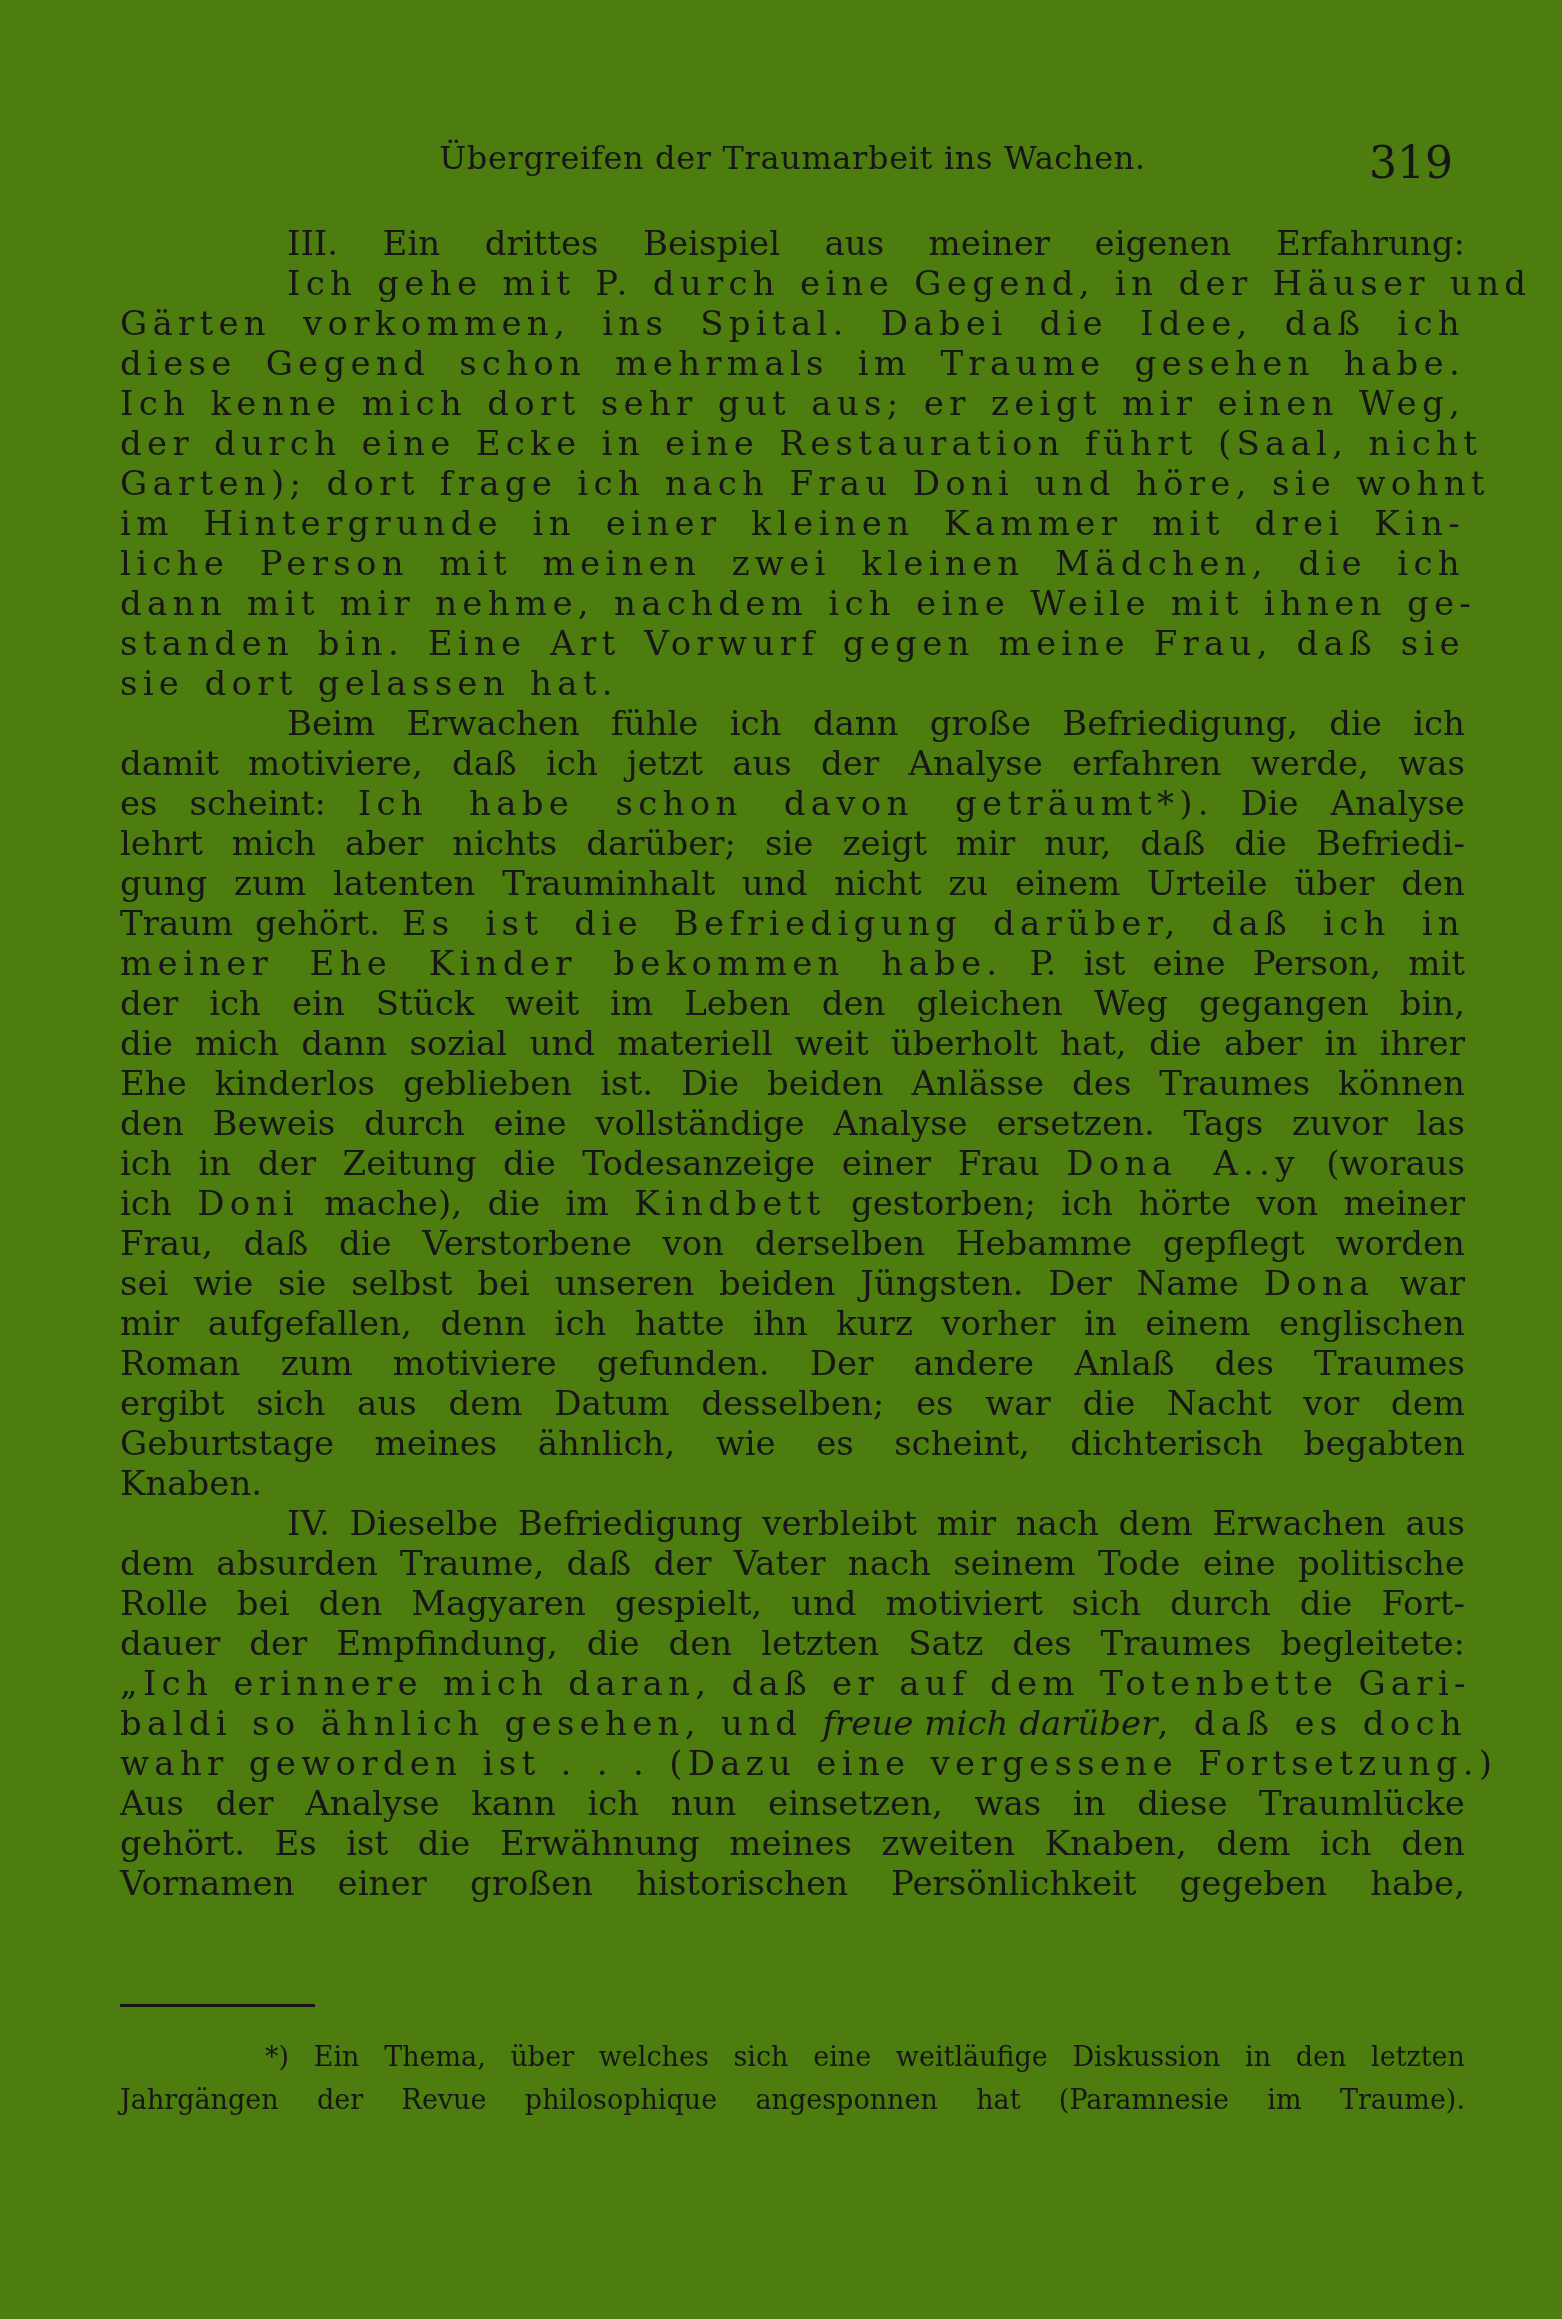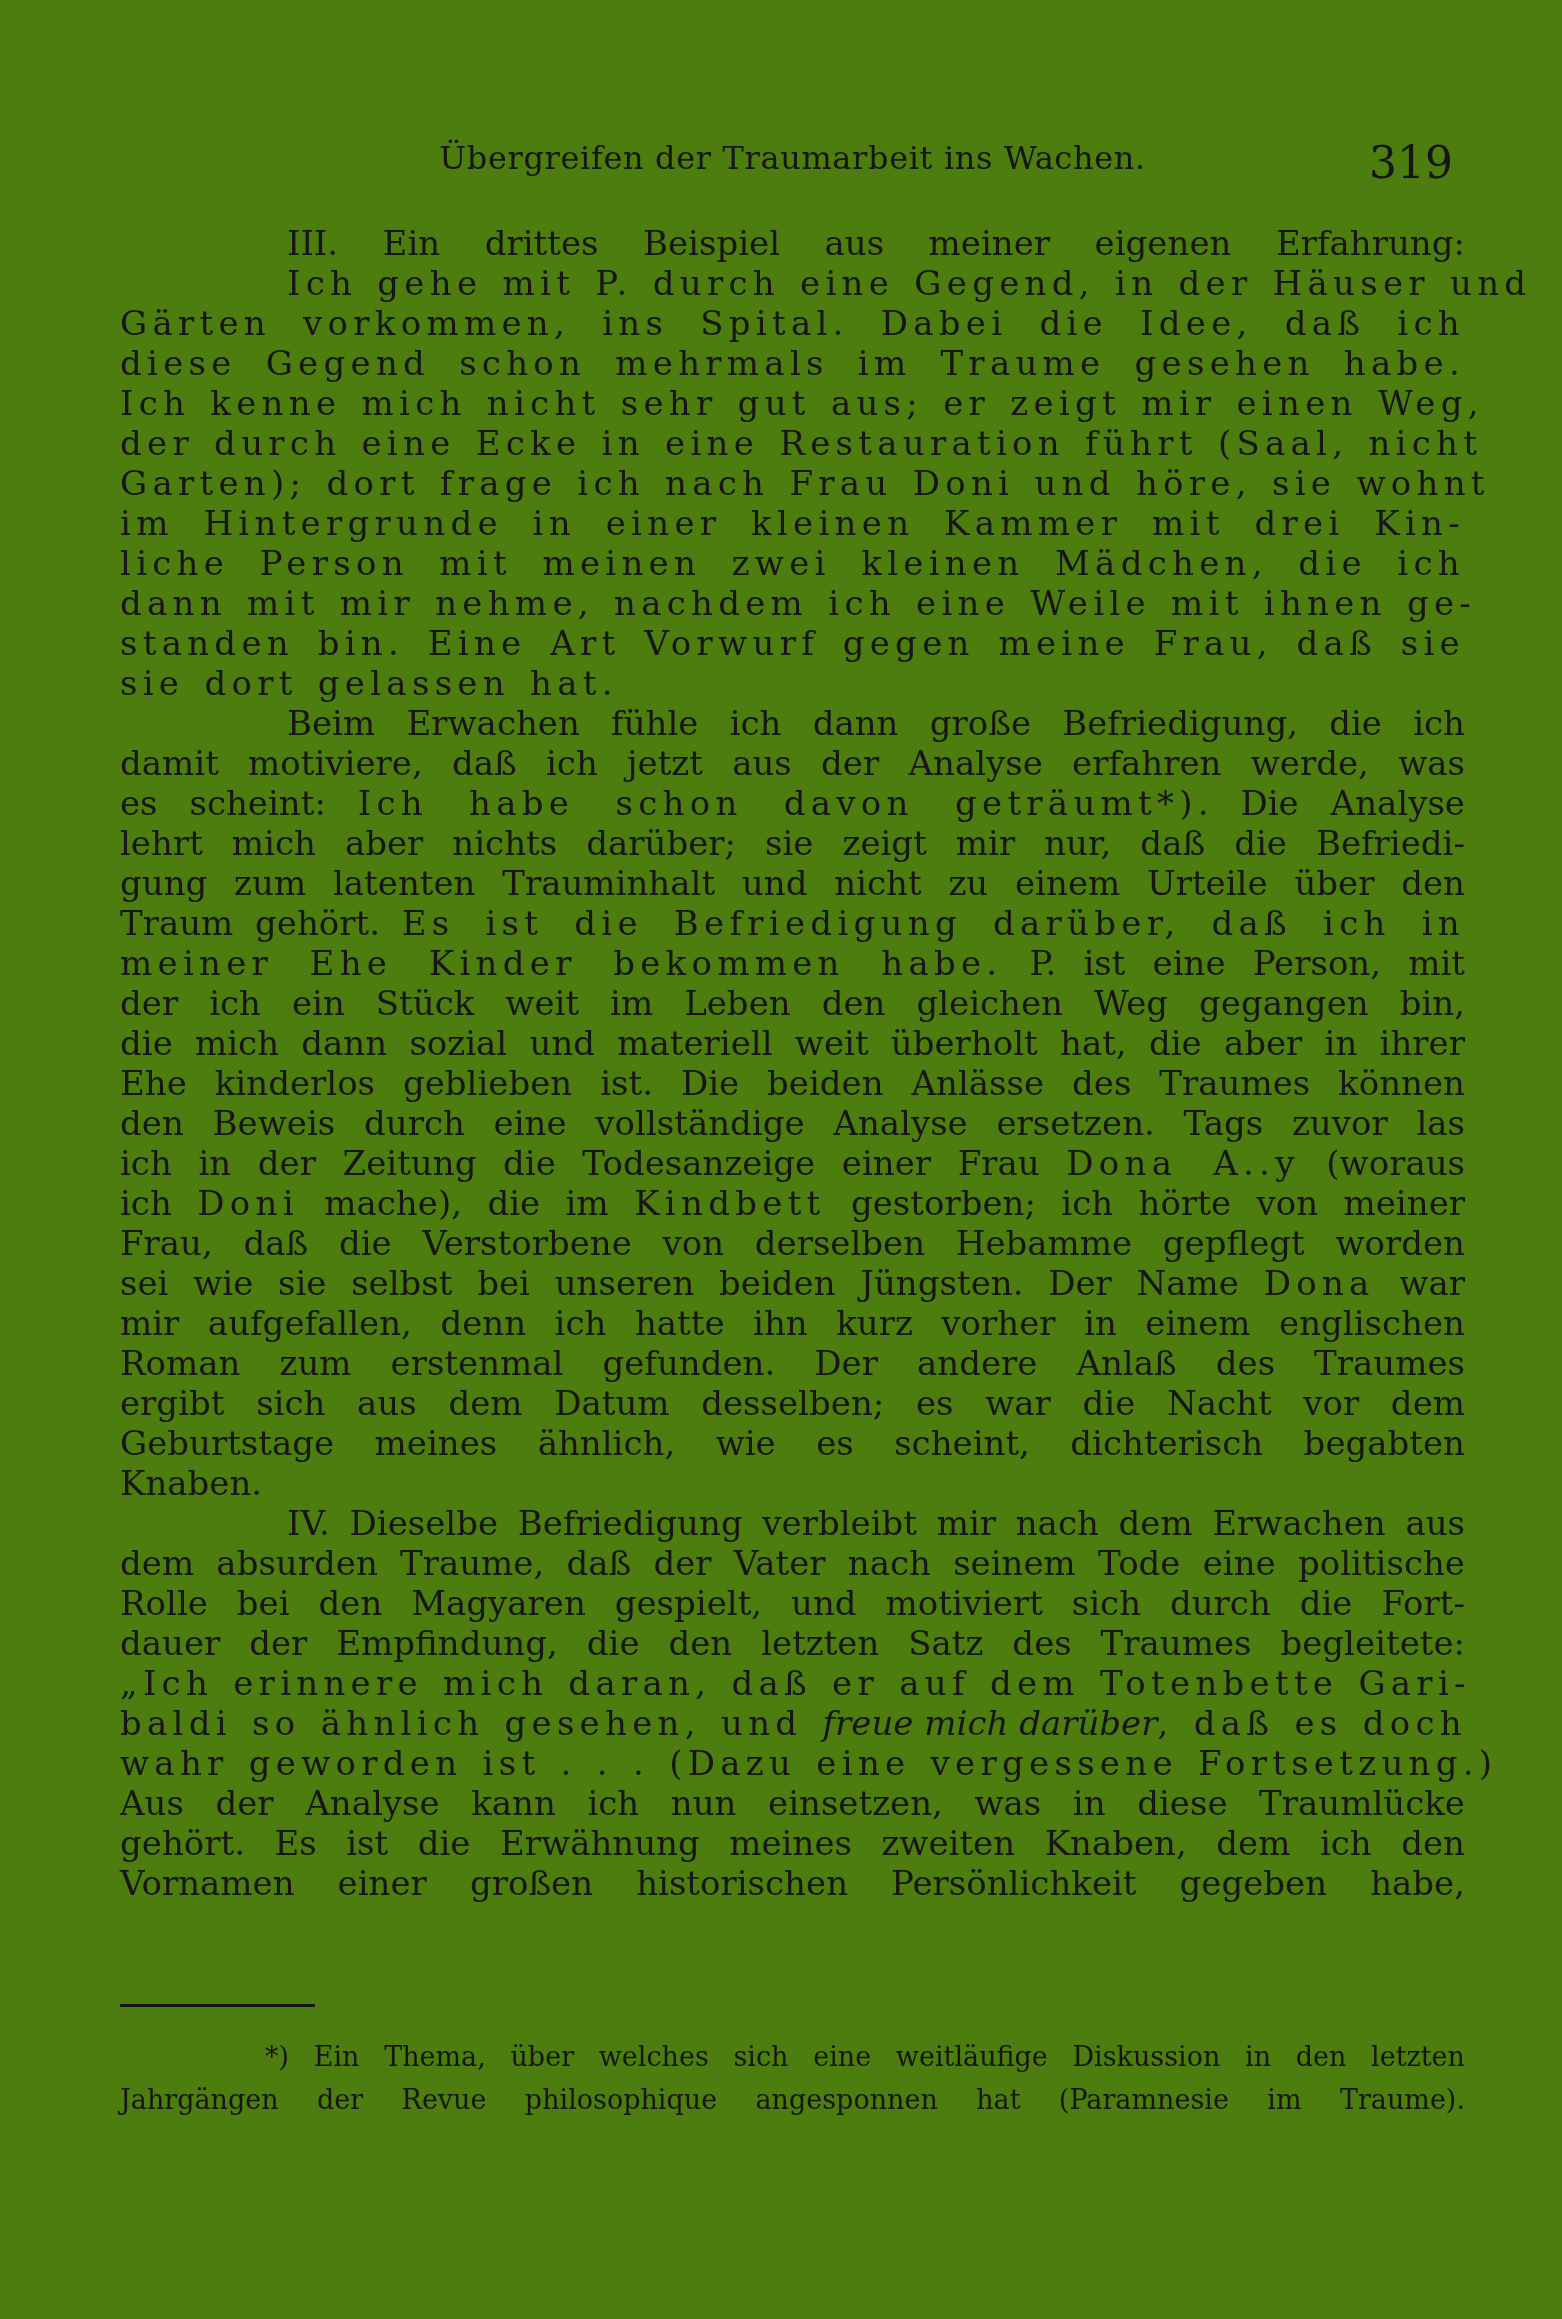--- a/index.html
+++ b/index.html
@@ -91,21 +91,21 @@
   <div class="running-head">
     <span class="title">Übergreifen der Traumarbeit ins Wachen.</span>
     <span class="pagenum">319</span>
   </div>
 
   <div class="body-text">
       <div class="line indent"><span class="seg-normal">III. Ein drittes Beispiel aus meiner eigenen Erfahrung:</span></div>
       <div class="line indent"><span class="seg-spaced">Ich gehe mit P. durch eine Gegend, in der Häuser und</span></div>
       <div class="line"><span class="seg-spaced">Gärten vorkommen, ins Spital. Dabei die Idee, daß ich</span></div>
       <div class="line"><span class="seg-spaced">diese Gegend schon mehrmals im Traume gesehen habe.</span></div>
-      <div class="line"><span class="seg-spaced">Ich kenne mich nicht sehr gut aus; er zeigt mir einen Weg,</span></div>
+      <div class="line"><span class="seg-spaced">Ich kenne mich dort sehr gut aus; er zeigt mir einen Weg,</span></div>
       <div class="line"><span class="seg-spaced">der durch eine Ecke in eine Restauration führt (Saal, nicht</span></div>
       <div class="line"><span class="seg-spaced">Garten); dort frage ich nach Frau Doni und höre, sie wohnt</span></div>
       <div class="line"><span class="seg-spaced">im Hintergrunde in einer kleinen Kammer mit drei Kin-</span></div>
       <div class="line"><span class="seg-spaced">liche Person mit meinen zwei kleinen Mädchen, die ich</span></div>
       <div class="line"><span class="seg-spaced">dann mit mir nehme, nachdem ich eine Weile mit ihnen ge-</span></div>
       <div class="line"><span class="seg-spaced">standen bin. Eine Art Vorwurf gegen meine Frau, daß sie</span></div>
       <div class="line no-justify"><span class="seg-spaced">sie dort gelassen hat.</span></div>
       <div class="line indent"><span class="seg-normal">Beim Erwachen fühle ich dann große Befriedigung, die ich</span></div>
       <div class="line"><span class="seg-normal">damit motiviere, daß ich jetzt aus der Analyse erfahren werde, was</span></div>
       <div class="line"><span class="seg-normal">es scheint: </span><span class="seg-spaced">Ich habe schon davon geträumt*)</span><span class="seg-normal">. Die Analyse</span></div>
@@ -115,21 +115,21 @@
       <div class="line"><span class="seg-spaced">meiner Ehe Kinder bekommen habe.</span><span class="seg-normal"> P. ist eine Person, mit</span></div>
       <div class="line"><span class="seg-normal">der ich ein Stück weit im Leben den gleichen Weg gegangen bin,</span></div>
       <div class="line"><span class="seg-normal">die mich dann sozial und materiell weit überholt hat, die aber in ihrer</span></div>
       <div class="line"><span class="seg-normal">Ehe kinderlos geblieben ist. Die beiden Anlässe des Traumes können</span></div>
       <div class="line"><span class="seg-normal">den Beweis durch eine vollständige Analyse ersetzen. Tags zuvor las</span></div>
       <div class="line"><span class="seg-normal">ich in der Zeitung die Todesanzeige einer Frau </span><span class="seg-spaced">Dona A..y</span><span class="seg-normal"> (woraus</span></div>
       <div class="line"><span class="seg-normal">ich </span><span class="seg-spaced">Doni</span><span class="seg-normal"> mache), die im </span><span class="seg-spaced">Kindbett</span><span class="seg-normal"> gestorben; ich hörte von meiner</span></div>
       <div class="line"><span class="seg-normal">Frau, daß die Verstorbene von derselben Hebamme gepflegt worden</span></div>
       <div class="line"><span class="seg-normal">sei wie sie selbst bei unseren beiden Jüngsten. Der Name </span><span class="seg-spaced">Dona</span><span class="seg-normal"> war</span></div>
       <div class="line"><span class="seg-normal">mir aufgefallen, denn ich hatte ihn kurz vorher in einem englischen</span></div>
-      <div class="line"><span class="seg-normal">Roman zum erstenmal gefunden. Der andere Anlaß des Traumes</span></div>
+      <div class="line"><span class="seg-normal">Roman zum motiviere gefunden. Der andere Anlaß des Traumes</span></div>
       <div class="line"><span class="seg-normal">ergibt sich aus dem Datum desselben; es war die Nacht vor dem</span></div>
       <div class="line"><span class="seg-normal">Geburtstage meines ähnlich, wie es scheint, dichterisch begabten</span></div>
       <div class="line no-justify"><span class="seg-normal">Knaben.</span></div>
       <div class="line indent"><span class="seg-normal">IV. Dieselbe Befriedigung verbleibt mir nach dem Erwachen aus</span></div>
       <div class="line"><span class="seg-normal">dem absurden Traume, daß der Vater nach seinem Tode eine politische</span></div>
       <div class="line"><span class="seg-normal">Rolle bei den Magyaren gespielt, und motiviert sich durch die Fort-</span></div>
       <div class="line"><span class="seg-normal">dauer der Empfindung, die den letzten Satz des Traumes begleitete:</span></div>
       <div class="line"><span class="seg-spaced">„Ich erinnere mich daran, daß er auf dem Totenbette Gari-</span></div>
       <div class="line"><span class="seg-spaced">baldi so ähnlich gesehen, und </span><span class="seg-italic">freue mich darüber</span><span class="seg-spaced">, daß es doch</span></div>
       <div class="line"><span class="seg-spaced">wahr geworden ist . . . (Dazu eine vergessene Fortsetzung.)</span></div>

